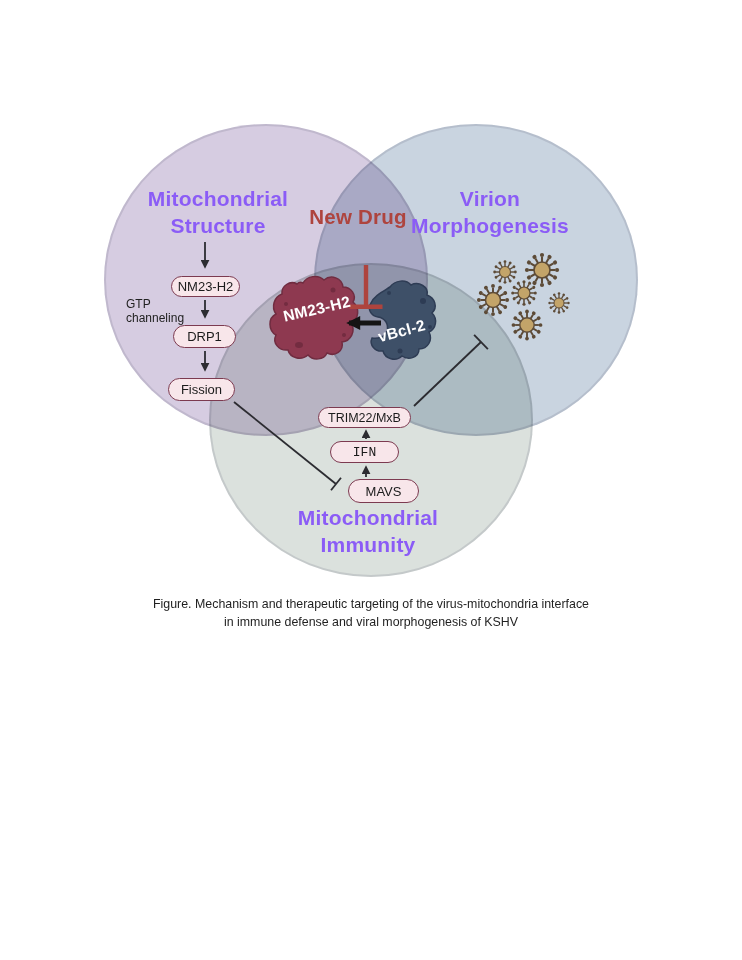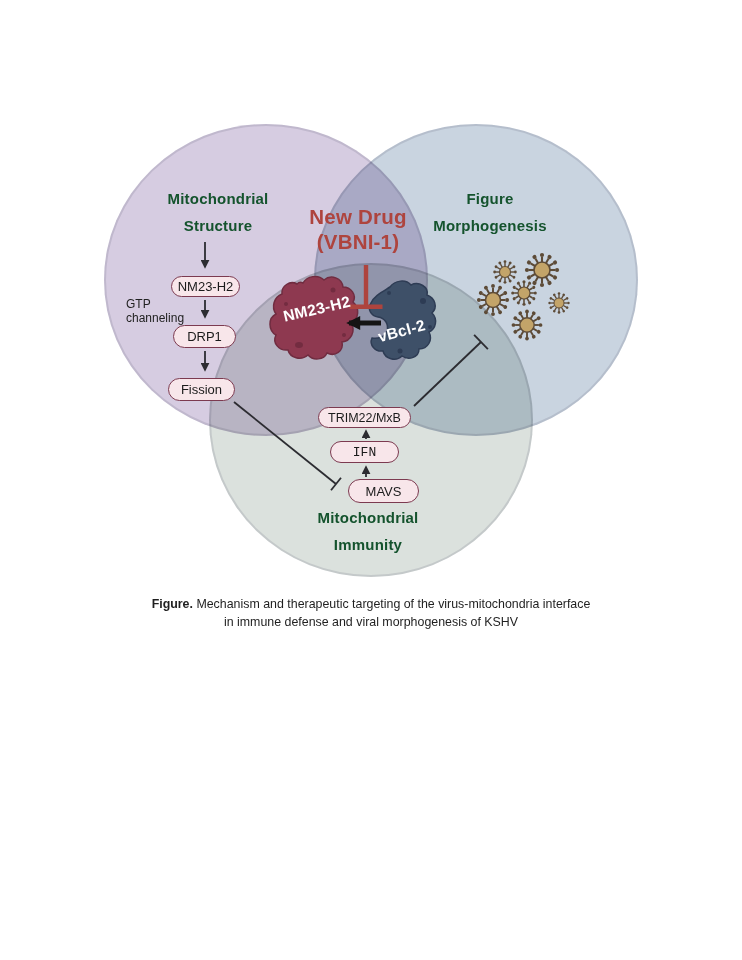--- a/index.html
+++ b/index.html
@@ -5,40 +5,40 @@
   html,body{margin:0;padding:0;background:#ffffff;}
   body{width:742px;height:960px;position:relative;overflow:hidden;
        font-family:"Liberation Sans",sans-serif;-webkit-font-smoothing:antialiased;}
   .canvas{position:absolute;inset:0;}
   .vcircle{position:absolute;border-radius:50%;mix-blend-mode:multiply;
            box-shadow:inset 0 0 0 2px rgba(95,95,115,0.18);}
   .vcircle.left  {left:104px;top:124px;width:324px;height:312px;}
   .vcircle.right {left:314px;top:124px;width:324px;height:312px;}
   .vcircle.bottom{left:209px;top:263px;width:324px;height:314px;}
   .overlay{position:absolute;left:0;top:0;width:742px;height:960px;pointer-events:none;}
-  .heading{position:absolute;text-align:center;font-weight:700;color:#14532d;
-           font-size:15px;line-height:27px;letter-spacing:0.2px;}
+  .heading{position:absolute;text-align:center;font-weight:700;color:#8b5cf6;
+           font-size:21px;line-height:27px;letter-spacing:0.2px;}
   .heading.structure{left:93px;top:185px;width:250px;}
   .heading.virion{left:365px;top:185px;width:250px;}
   .heading.immunity{left:243px;top:504px;width:250px;}
   .heading.drug{left:248px;top:204px;width:220px;font-size:20.5px;line-height:25px;}
   .pill{position:absolute;background:#f8e6ea;border:1.6px solid #7c3a50;border-radius:999px;
         display:flex;align-items:center;justify-content:center;
         font-size:13px;font-weight:500;color:#1b1b1b;box-sizing:border-box;white-space:nowrap;}
   .pill.p-nm23 {left:171px;top:276px;width:69px;height:21px;}
   .pill.p-drp1 {left:173px;top:325px;width:63px;height:23px;}
   .pill.p-fiss {left:168px;top:378px;width:67px;height:23px;}
   .pill.p-trim {left:318px;top:407px;width:93px;height:21px;font-size:12.5px;}
   .pill.p-ifn  {left:330px;top:441px;width:69px;height:22px;font-family:Liberation Mono, monospace;}
   .pill.p-mavs {left:348px;top:479px;width:71px;height:24px;}
   .edge-label{position:absolute;left:126px;top:297px;width:80px;text-align:left;
               font-size:12px;line-height:14px;color:#222;}
   .caption{position:absolute;left:76px;top:596px;width:590px;text-align:center;
            font-size:12.4px;line-height:17.5px;color:#1f1f1f;}
-  .caption .cap-label{font-weight:700;}
+  .caption .cap-label{font-weight:400;}
   .blob-label{font-weight:700;fill:#ffffff;font-size:15.5px;letter-spacing:0.3px;
               font-family:"Liberation Sans",sans-serif;}
 </style>
 </head>
 <body>
 
 <div class="canvas">
 
   <div class="vcircle left" style="background-color: rgb(214, 204, 225);"></div>
   <div class="vcircle right" style="background-color: rgb(201, 212, 224);"></div>
@@ -269,30 +269,29 @@
 
     <text class="blob-label" x="318" y="314" text-anchor="middle" transform="rotate(-13 318 314)">NM23-H2</text>
     <text class="blob-label" x="403" y="336" text-anchor="middle" transform="rotate(-15 403 336)">vBcl-2</text>
   </svg>
 
   <div class="heading structure">
     <div>Mitochondrial</div>
     <div>Structure</div>
   </div>
   <div class="heading virion">
-    <div>Figure</div>
+    <div>Virion</div>
     <div>Morphogenesis</div>
   </div>
   <div class="heading immunity">
     <div>Mitochondrial</div>
     <div>Immunity</div>
   </div>
   <div class="heading drug" style="color: rgb(174, 68, 62);">
     <div>New Drug</div>
-    <div>(VBNI-1)</div>
   </div>
 
   <div class="pill p-nm23">NM23-H2</div>
   <div class="edge-label">
     <div>GTP</div>
     <div>channeling</div>
   </div>
   <div class="pill p-drp1">DRP1</div>
   <div class="pill p-fiss">Fission</div>
   <div class="pill p-trim">TRIM22/MxB</div>

